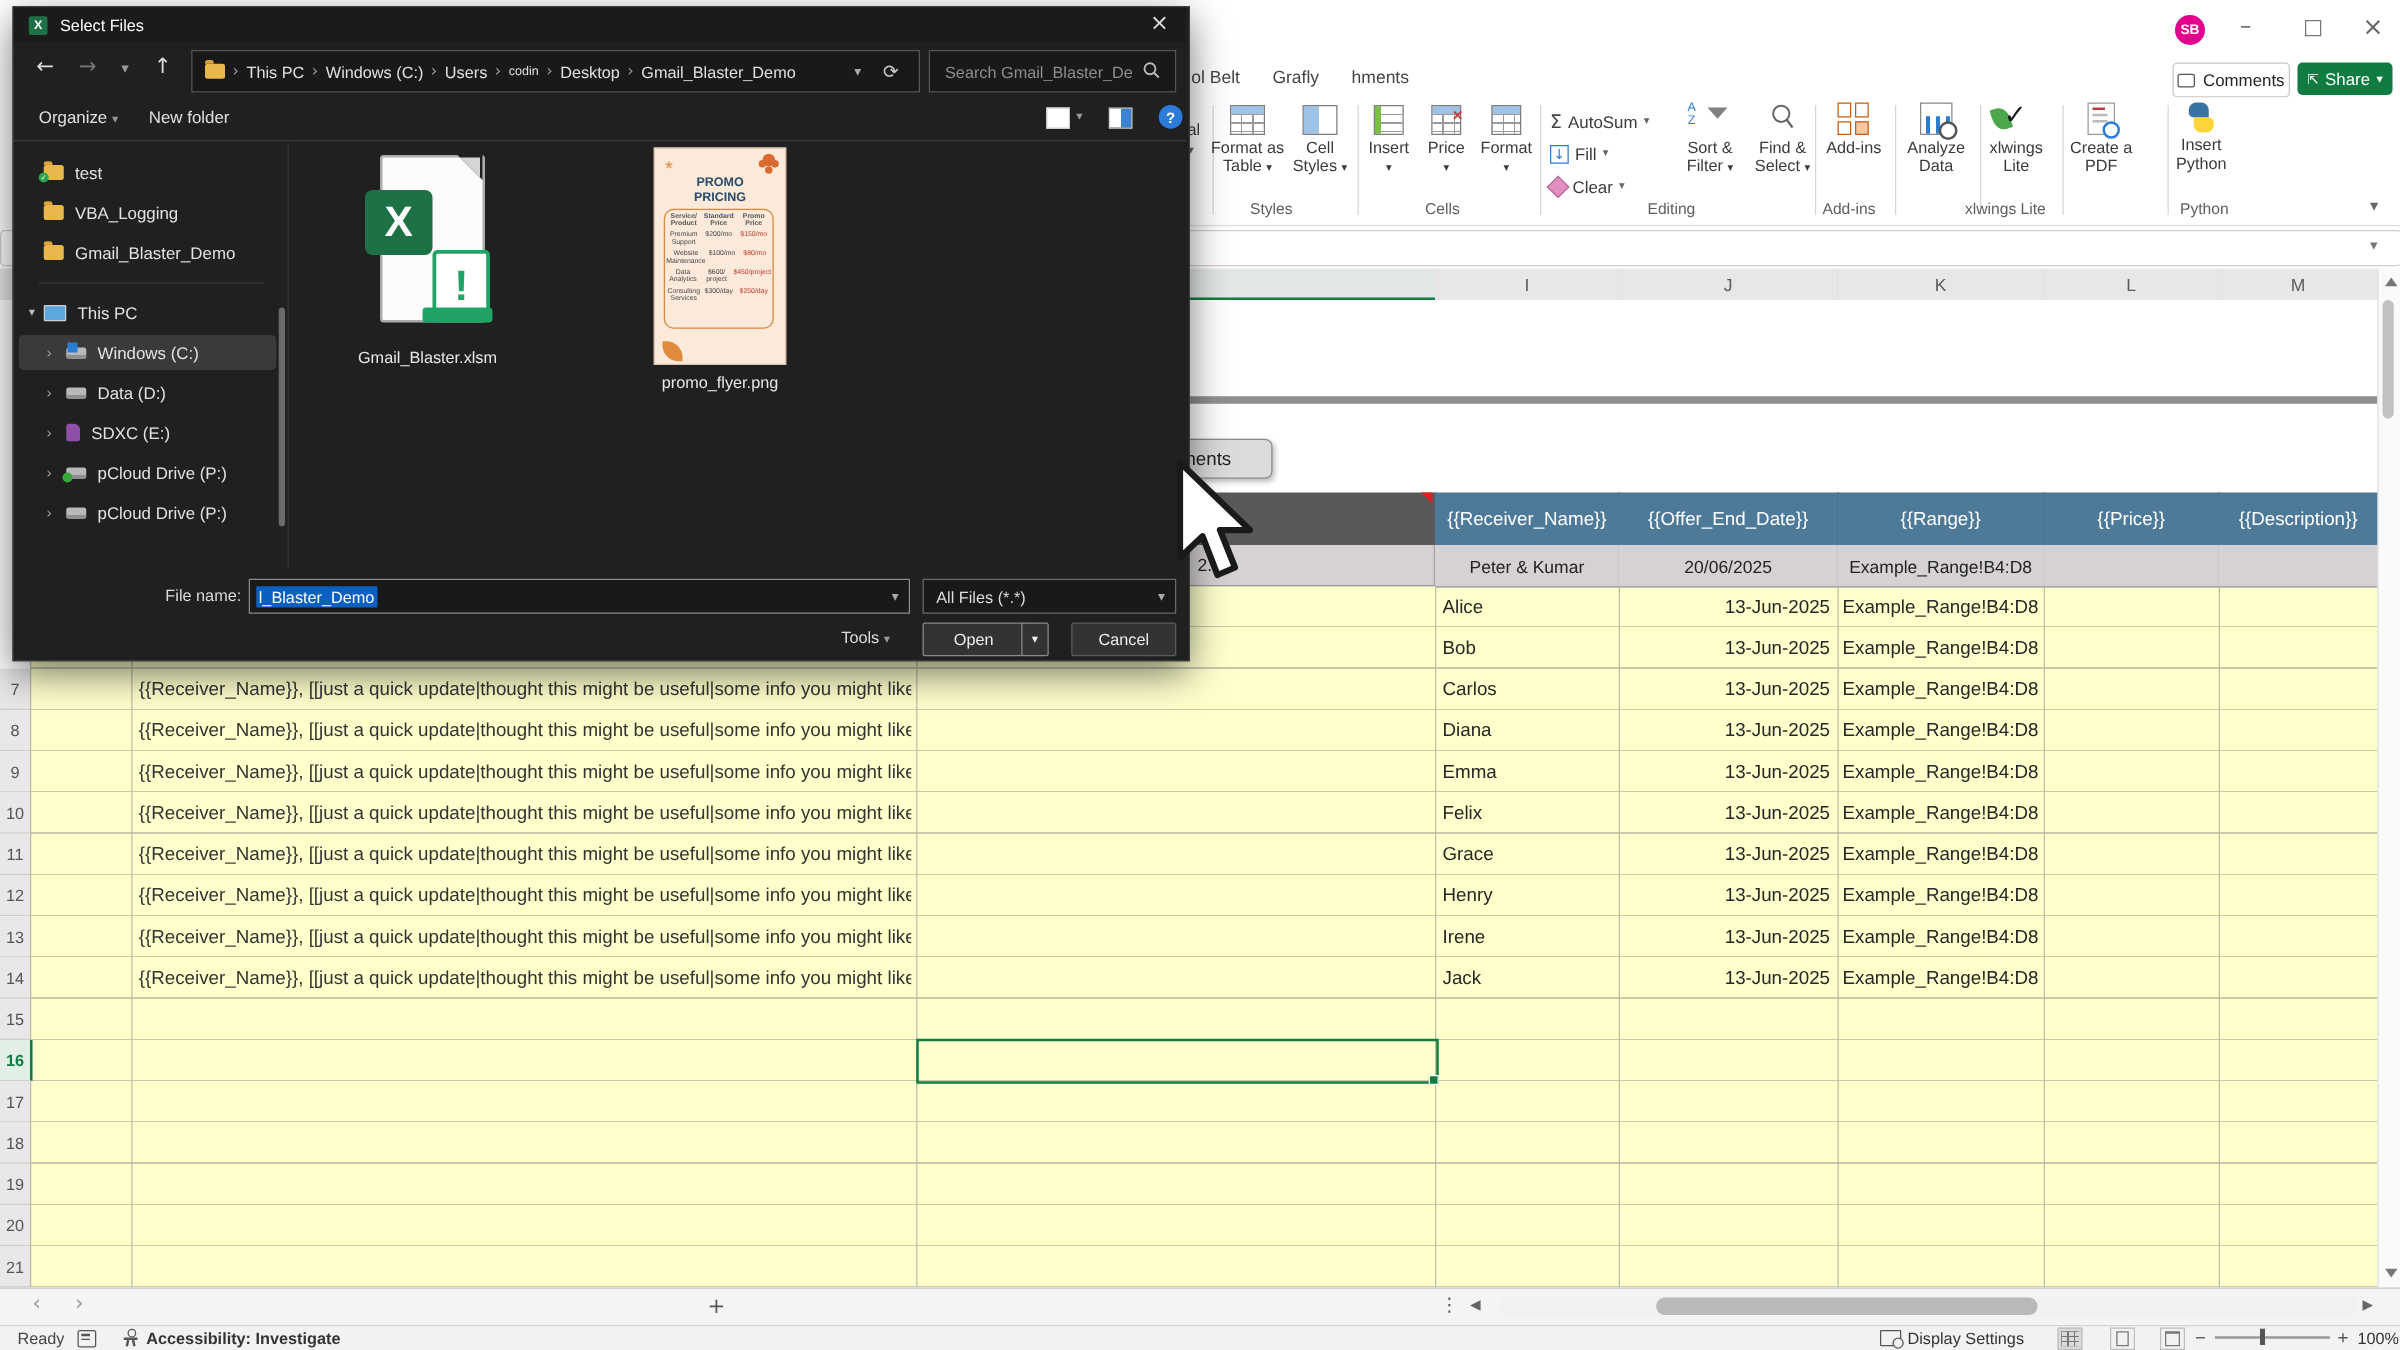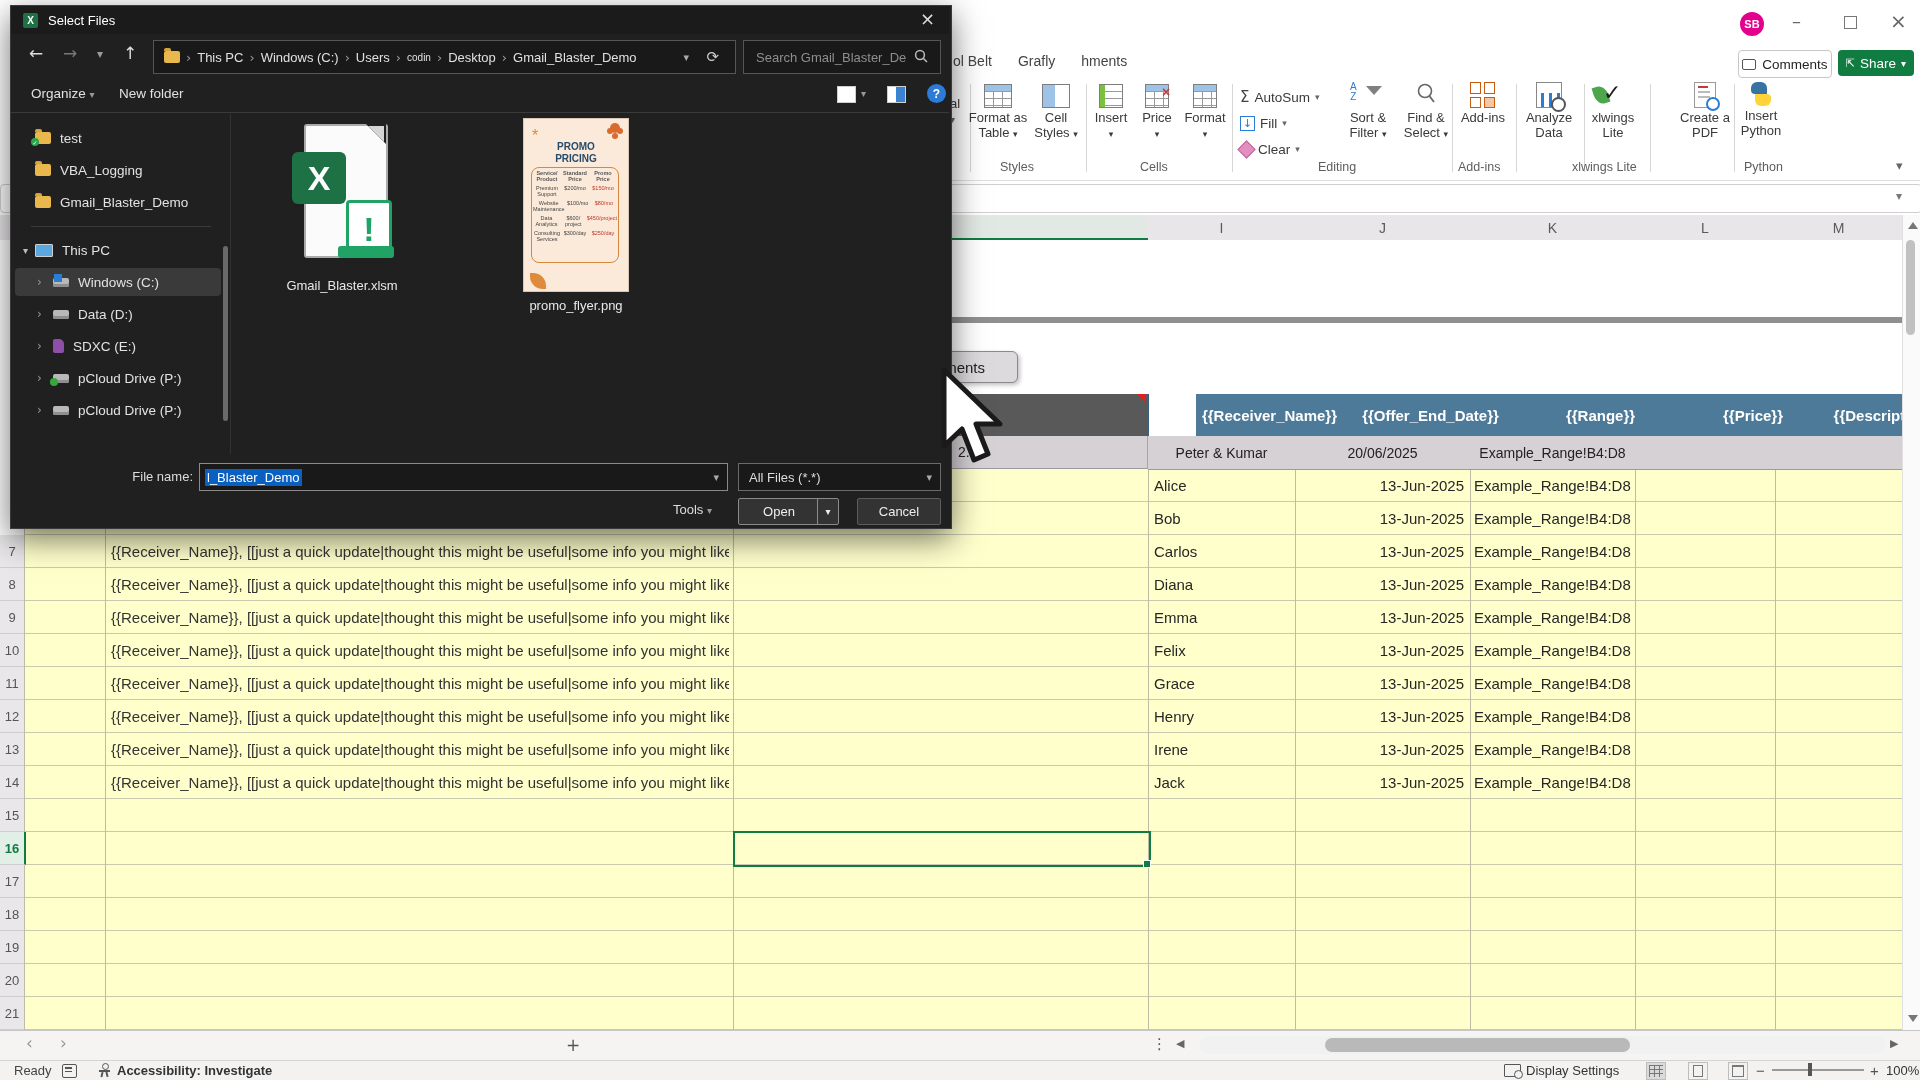--- a/index.html
+++ b/index.html
@@ -6,22 +6,22 @@
   .screen{position:relative;width:1920px;height:1080px;background:#fff;overflow:hidden;
           font-family:"Liberation Sans",sans-serif;color:#222;}
   .abs{position:absolute;}
   .ico{font-family:"DejaVu Sans",sans-serif;}
   
   .colhead{position:absolute;top:215px;height:25px;background:#E8E6E8;border-right:1px solid #CFCDCF;
            color:#5a5a5a;font-size:14px;display:flex;align-items:center;justify-content:center;}
   .rownum{position:absolute;left:0;width:24px;background:#E9E7E9;border-bottom:1px solid #CFCDCF;
           color:#555;font-size:13px;display:flex;align-items:center;justify-content:center;}
   .cell{position:absolute;font-size:15px;display:flex;align-items:center;color:#262626;white-space:nowrap;overflow:hidden;}
-  .hdrcell{position:absolute;top:394px;height:42px;background:#4E7A99;color:#fff;font-weight:bold;
-           font-size:15px;display:flex;align-items:center;justify-content:center;border-right:1px solid #3A617D;margin-left:48px;}
+  .hdrcell{position:absolute;top:394px;height:42px;background:#4E7A99;color:#fff;font-weight:normal;
+           font-size:15px;display:flex;align-items:center;justify-content:center;border-right:1px solid #3A617D;}
   .excell{position:absolute;top:436px;height:33px;background:#D5D1D5;color:#222;font-size:14px;
           display:flex;align-items:center;justify-content:center;border-right:1px solid #A8A5A8;border-bottom:1px solid #9D9A9D;}
   .rbtn{position:absolute;top:82px;width:60px;height:86px;text-align:center;cursor:default;}
   .rlbl{font-size:13px;color:#3B3A39;line-height:1.12;margin-top:3px;}
   .rsm{position:absolute;height:22px;font-size:13.5px;color:#3B3A39;display:flex;align-items:center;gap:5px;white-space:nowrap;}
   .rsep{position:absolute;top:84px;width:1px;height:88px;background:#D8D6D4;}
   .rgl{position:absolute;top:160px;font-size:12.5px;color:#605E5C;text-align:center;white-space:nowrap;}
   .tgrid{width:26px;height:22px;margin:2px auto 0;border:1.5px solid #7d7d7d;
          background:linear-gradient(#9FC3E7 0 6px,transparent 6px),
          repeating-linear-gradient(to bottom,transparent 0 6px,#9a9a9a 6px 7px),
@@ -157,21 +157,21 @@
     <div class="rsep" style="left:1584px;"></div>
 
     <div class="rbtn" style="left:1586px;width:54px;">
       <div style="height:26px;position:relative;">
         <span style="position:absolute;left:8px;top:4px;width:14px;height:18px;background:#4CA64C;border-radius:0 60% 0 60%;transform:rotate(-18deg);"></span>
         <span class="ico" style="position:absolute;left:17px;top:-2px;font-size:22px;font-weight:bold;color:#1B1B1B;">✓</span>
       </div>
       <div class="rlbl">xlwings Lite</div>
     </div>
     <div class="rsep" style="left:1650px;"></div>
-    <div class="rbtn" style="left:1652px;width:58px;margin-left:24px;">
+    <div class="rbtn" style="left:1652px;width:58px;">
       <div style="width:20px;height:24px;margin:0 auto;background:#fff;border:1.4px solid #999;position:relative;">
         <span style="position:absolute;left:3px;top:3px;width:10px;height:2px;background:#C23B3B;"></span>
         <span style="position:absolute;left:3px;top:8px;width:12px;height:2px;background:#bbb;"></span>
         <span style="position:absolute;left:3px;top:13px;width:12px;height:2px;background:#bbb;"></span>
         <span style="position:absolute;right:-5px;bottom:-4px;width:10px;height:10px;border:2px solid #2B7CD3;border-radius:50%;background:#fff;"></span>
       </div>
       <div class="rlbl">Create a PDF</div>
     </div>
     <div class="rsep" style="left:1734px;"></div>
     <div class="rbtn" style="left:1732px;width:58px;">

